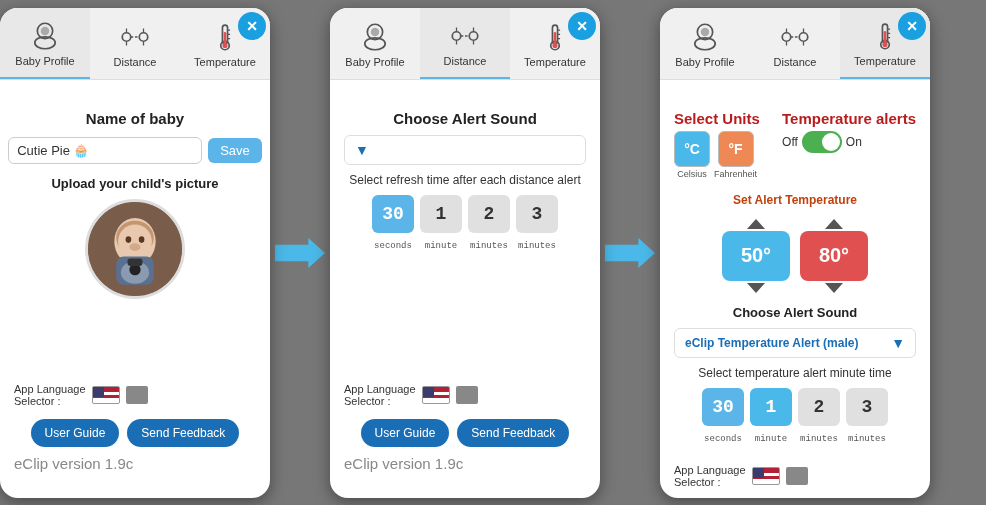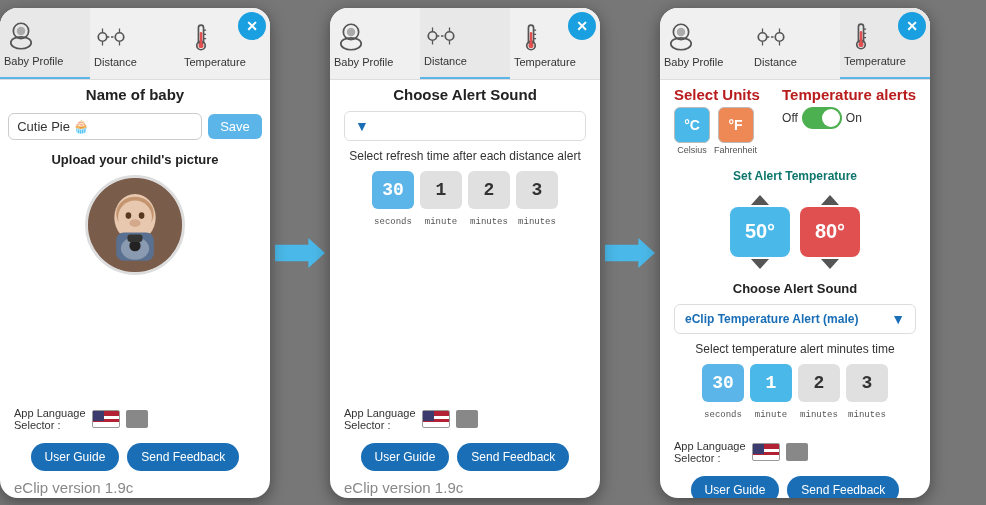--- a/index.html
+++ b/index.html
@@ -60,21 +60,21 @@
       background: #f0f0f0;
       border-bottom: 1px solid #ddd;
       height: 72px;
       flex-shrink: 0;
       position: relative;
     }
     .tab-item {
       flex: 1;
       display: flex;
       flex-direction: column;
-      align-items: flex-start;
+      align-items: center;
       justify-content: center;
       padding: 6px 4px 4px;
       font-size: 11px;
       color: #333;
       cursor: pointer;
       position: relative;
     }
     .tab-item.active {
       background: #e8e8e8;
       border-bottom: 2px solid #5bb5e8;
@@ -98,21 +98,21 @@
       cursor: pointer;
       color: white;
       font-size: 14px;
       font-weight: bold;
       z-index: 10;
     }
 
     
     .screen-content {
       flex: 1;
-      padding: 2px 14px;
+      padding: 26px 14px;
       overflow-y: auto;
       display: flex;
       flex-direction: column;
       gap: 8px;
     }
 
     
     .section-title {
       font-size: 15px;
       font-weight: bold;
@@ -348,32 +348,32 @@
       top: 2px;
       width: 18px;
       height: 18px;
       background: white;
       border-radius: 50%;
     }
     .set-alert-title {
       font-size: 12px;
       font-weight: bold;
       text-align: center;
-      color: #0f766e;
+      color: #c2410c;
       margin-top: 6px;
     }
     .temp-boxes {
       display: flex;
       flex-direction: row;
       gap: 10px;
       justify-content: center;
       margin-top: 4px;
     }
     .temp-box {
-      width: 60px;
+      width: 68px;
       height: 50px;
       border-radius: 8px;
       display: flex;
       align-items: center;
       justify-content: center;
       font-size: 20px;
       font-weight: bold;
       color: white;
       position: relative;
     }
@@ -622,21 +622,21 @@
           <div style="width:0;height:0;border-left:9px solid transparent;border-right:9px solid transparent;border-top:10px solid #555;margin-top:2px;"></div>
         </div>
       </div>
 
       <div class="alert-title" style="font-size:13px;">Choose Alert Sound</div>
       <div class="dropdown-row">
         <span class="dropdown-text">eClip Temperature Alert (male)</span>
         <span class="dropdown-arrow">▼</span>
       </div>
 
-      <div class="refresh-label">Select temperature alert minutes time</div>
+      <div class="refresh-label">Select temperature alert minute time</div>
       <div class="time-options">
         <div class="time-btn">
           <div class="time-box selected">30</div>
           <div class="time-sub">seconds</div>
         </div>
         <div class="time-btn">
           <div class="time-box" style="background:#4ab8e8; color:white;">1</div>
           <div class="time-sub">minute</div>
         </div>
         <div class="time-btn">

